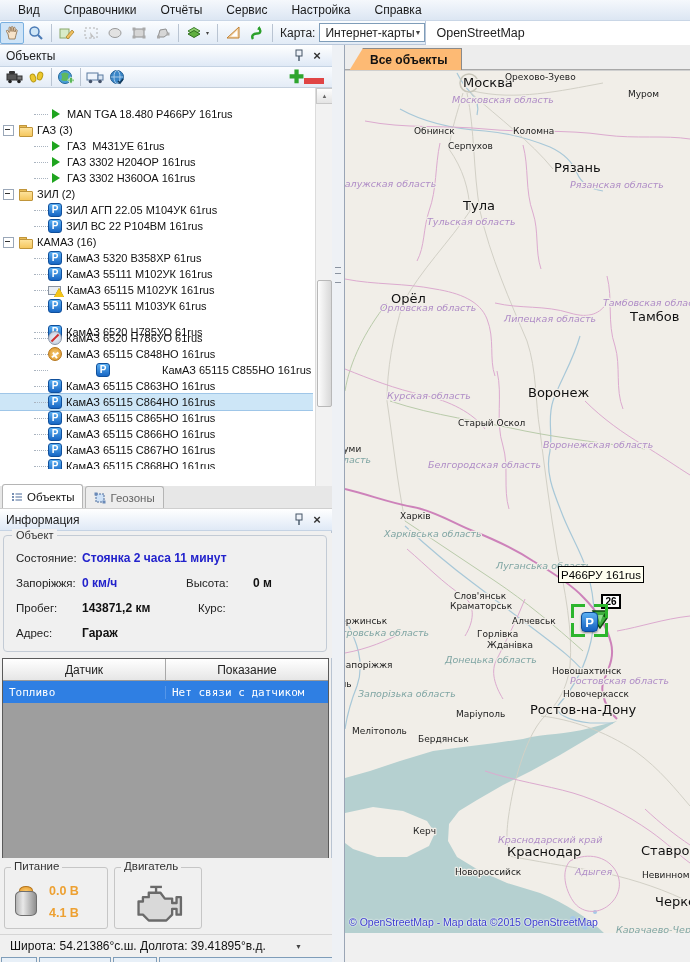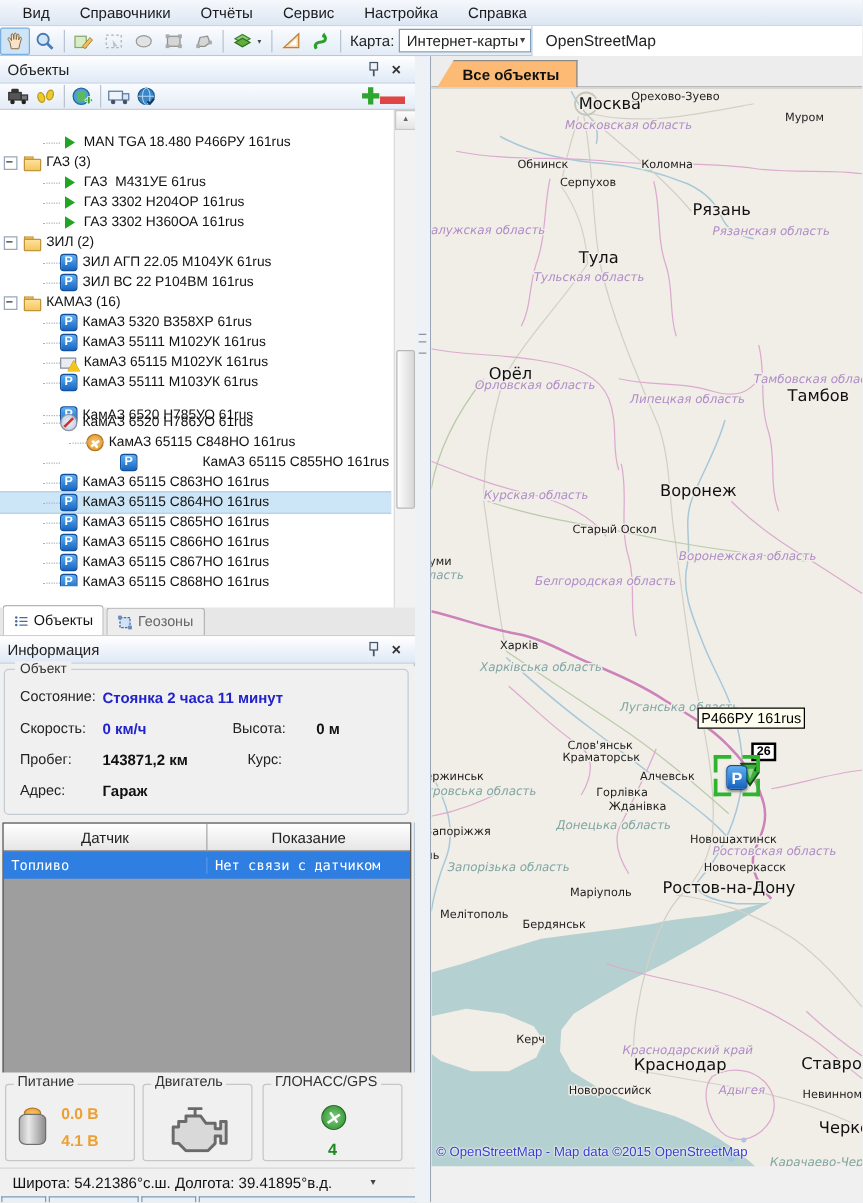--- a/index.html
+++ b/index.html
@@ -345,21 +345,21 @@
           <div class="trow" style="top: 236px;">
             <span class="conn" style="width: 14px; margin-left: 34px;"></span>
             <span class="ti parked"></span>
             <span class="tlabel">КамАЗ 6520 Н785УО 61rus</span>
           </div>
           <div class="trow" style="top: 242px;">
             <span class="conn" style="width: 14px; margin-left: 34px;"></span>
             <span class="ti noconn"></span>
             <span class="tlabel">КамАЗ 6520 Н786УО 61rus</span>
           </div>
-          <div class="trow" style="top: 258px; padding-left: 21px;">
+          <div class="trow" style="top: 258px;">
             <span class="conn" style="width: 14px; margin-left: 34px;"></span>
             <span class="ti sat"></span>
             <span class="tlabel">КамАЗ 65115 С848НО 161rus</span>
           </div>
           <div class="trow" style="top: 274px; gap: 48px;">
             <span class="conn" style="width: 14px; margin-left: 34px;"></span>
             <span class="ti parked"></span>
             <span class="tlabel">КамАЗ 65115 С855НО 161rus</span>
           </div>
           <div class="trow" style="top: 290px;">
@@ -433,21 +433,21 @@
           </svg>
         </span>
       <span class="hbtn" style="font-weight:bold">×</span>
     </div>
 
     <div id="infobody">
       <div id="objgroup">
         <legend>Объект</legend>
         <span class="ilabel" style="left:12px;top:16px">Состояние:</span>
         <span class="ival-blue" style="left:78px;top:15px">Стоянка 2 часа 11 минут</span>
-        <span class="ilabel" style="left:12px;top:41px">Скорость:</span>
+        <span class="ilabel" style="left:12px;top:41px">Запоріжжя:</span>
         <span class="ival-blue" style="left:78px;top:40px">0 км/ч</span>
         <span class="ilabel" style="left:182px;top:41px">Высота:</span>
         <span class="ival-bold" style="left:249px;top:40px">0 м</span>
         <span class="ilabel" style="left:12px;top:66px">Пробег:</span>
         <span class="ival-bold" style="left:78px;top:65px">143871,2 км</span>
         <span class="ilabel" style="left:194px;top:66px">Курс:</span>
         <span class="ival-bold" style="left:249px;top:65px"></span>
         <span class="ilabel" style="left:12px;top:91px">Адрес:</span>
         <span class="ival-bold" style="left:78px;top:90px">Гараж</span>
       </div>
@@ -476,25 +476,20 @@
         <span class="pw-val" style="top:16px">0.0 В</span>
         <span class="pw-val" style="top:38px">4.1 В</span>
       </div>
       <div class="indbox" style="left:114px;width:88px">
         <span class="indcap">Двигатель</span>
         <svg width="52" height="38" viewBox="0 0 34 26" style="position:absolute;left:18px;top:16px">
           <path d="M6,9 h4 V6 h8 l3,4 h5 v3 h3 V9 h3 v12 h-3 v-4 h-3 v4 l-4,4 H10 l-4,-4 H3 v-9 h3 z" fill="#d9d9d9" stroke="#6a6a6a" stroke-width="1.6" stroke-linejoin="round"></path>
           <line x1="11" y1="2" x2="19" y2="2" stroke="#6a6a6a" stroke-width="1.6"></line>
             <line x1="15" y1="2" x2="15" y2="6" stroke="#6a6a6a" stroke-width="1.6"></line>
         </svg>
-      </div>
-      <div class="indbox" style="left:210px;width:112px">
-        <span class="indcap">ГЛОНАСС/GPS</span>
-        <div class="gnssicon" style="position:absolute;left:46px;top:16px"></div>
-        <span class="gnsscount">4</span>
       </div>
     </div>
 
     <div id="statusbar">
       <span class="txt">Широта: 54.21386°с.ш. Долгота: 39.41895°в.д.</span>
       <span class="arr">▼</span>
     </div>
     <div id="bottomstrip">
       <div style="width:72px"></div>
         <div style="width:148px"></div>

